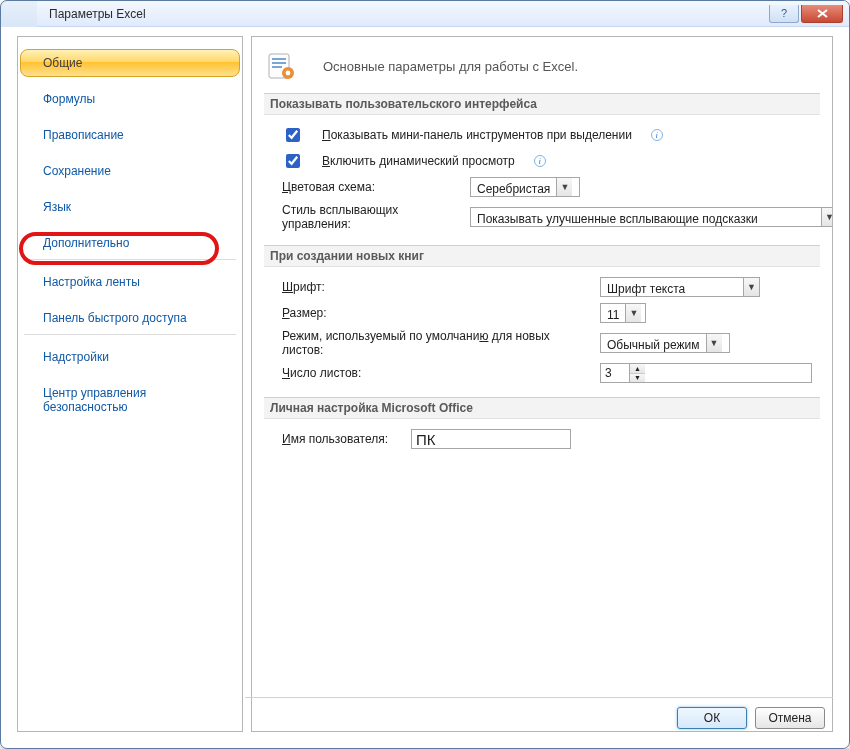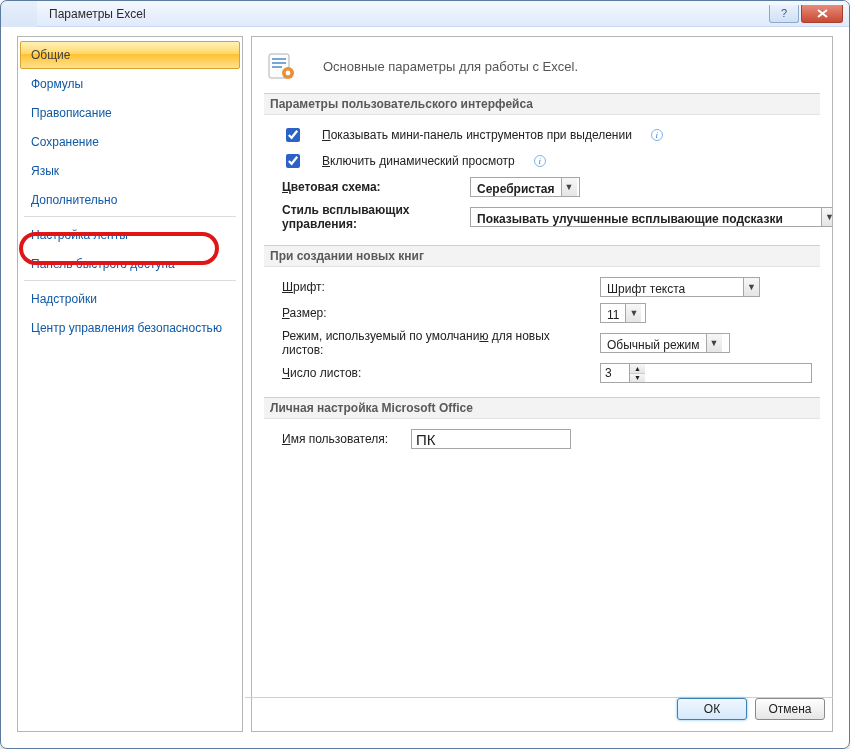--- a/index.html
+++ b/index.html
@@ -39,23 +39,23 @@
     position: absolute; top: 35px; left: 16px; right: 16px; bottom: 16px;
     display: flex; gap: 8px;
   }
   .sidebar {
     width: 226px; height: 100%;
     border: 1px solid #b5b5b5; background: #fff;
     padding: 4px 0;
     position: relative;
   }
   .side-item {
-    padding: 6px 10px; margin: 0 2px 1px 2px;
+    padding: 6px 22px; margin: 8px 2px 1px 2px;
     color: #1059a6; cursor: default;
-    border: 1px solid transparent; border-radius: 2px;
+    border: 1px solid transparent; border-radius: 8px;
   }
   .side-item.selected {
     background: linear-gradient(#fff2b8, #ffd86b 45%, #ffc22f 46%, #ffe08e);
     border-color: #d6a427; color: #3f3f3f;
   }
   .side-sep { border-top: 1px solid #dcdcdc; margin: 2px 6px 4px 6px; }
 
   .red-rect {
     position: absolute; left: 1px; width: 200px; height: 33px;
     border: 4px solid #e01515; border-radius: 18px;
@@ -112,21 +112,21 @@
 
   .form-grid { display: grid; grid-template-columns: 330px 1fr; row-gap: 6px; column-gap: 8px; align-items:center; }
   .textbox {
     height: 20px; border: 1px solid #a6a6a6; background:#fff; padding: 0 4px;
     display:flex; align-items:center; font-size:15px;
   }
 
   .footer {
     position: absolute; left: 244px; right: 16px; height: 40px; bottom: 11px;
     border-top: 1px solid #d0d0d0;
-    display:flex; justify-content:flex-end; gap: 8px; padding-right: 8px;
+    display:flex; justify-content:flex-end; align-items:center; gap: 8px; padding-right: 8px;
   }
   .btn {
     min-width: 70px; height: 22px; padding: 0 12px;
     border: 1px solid #8a8a8a; border-radius: 3px;
     background: linear-gradient(#fefefe,#e6e6e6);
     font-size: 12px; color:#222; cursor: default;
     display:flex; align-items:center; justify-content:center;
   }
   .btn.primary {
     border-color: #3c7fb1;
@@ -180,33 +180,33 @@
             <rect x="6" y="11" width="14" height="2" fill="#7aa6d6"></rect>
             <rect x="6" y="15" width="10" height="2" fill="#7aa6d6"></rect>
             <circle cx="22" cy="22" r="6" fill="#e98f3a"></circle>
             <circle cx="22" cy="22" r="2.4" fill="#fff"></circle>
           </svg>
         </div>
         <div class="header-text">Основные параметры для работы с Excel.</div>
       </div>
 
       <div class="group">
-        <div class="group-title">Параметры пользовательского интерфейса</div>
+        <div class="group-title">Показывать пользовательского интерфейса</div>
         <div class="group-body">
           <div class="row">
             <input type="checkbox" checked="" style="">
             <span><span class="u">П</span><span>оказывать мини-панель инструментов при выделении</span></span>
             <span class="info-icon">i</span>
           </div>
           <div class="row">
             <input type="checkbox" checked="" style="">
             <span><span class="u">В</span><span>ключить динамический просмотр</span></span>
             <span class="info-icon">i</span>
           </div>
-          <div class="form-grid" style="grid-template-columns: 180px auto; margin-top:4px;font-weight:bold;">
+          <div class="form-grid" style="grid-template-columns: 180px auto; margin-top:4px;">
             <span><span class="u">Ц</span>ветовая схема:</span>
             <div class="combo" style="width:110px">
               <span class="val">Серебристая</span>
               <span class="arrow">▼</span>
             </div>
             <span>Стиль всплывающих управления:</span>
             <div class="combo" style="width:368px">
               <span class="val" style="flex:1">Показывать улучшенные всплывающие подсказки</span>
               <span class="arrow">▼</span>
             </div>

